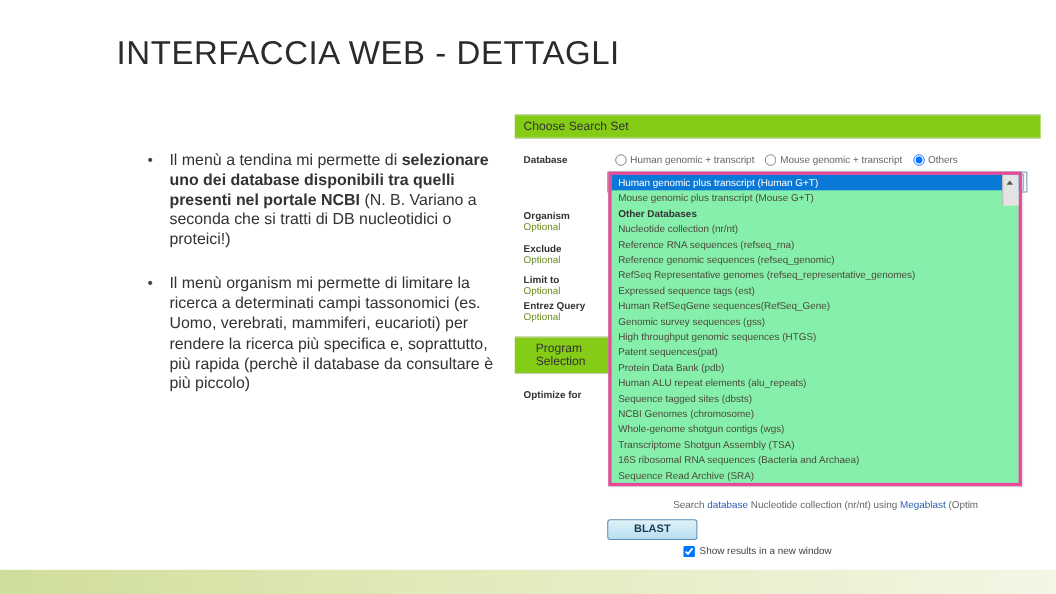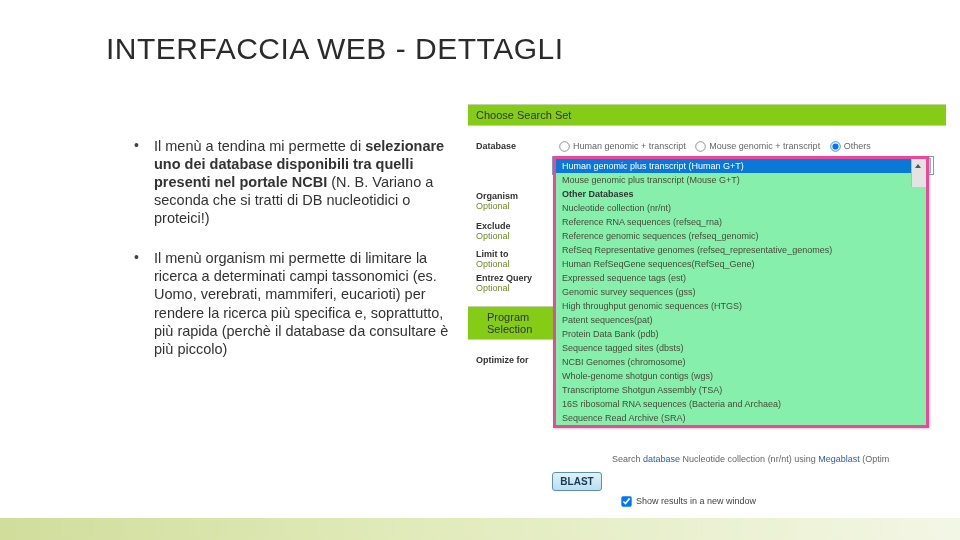--- a/index.html
+++ b/index.html
@@ -128,21 +128,21 @@
     left: 3px; top: 5px;
     border-left: 3px solid transparent;
     border-right: 3px solid transparent;
     border-bottom: 4px solid #555;
   }
   .blast-btn {
     position: absolute;
     left: 552px;
     top: 472px;
     width: 48px;
-    padding: 3px 0;
+    padding: 3px 16px;
     background: linear-gradient(#dff2f8, #b9def0);
     border: 1px solid #5d8fb5;
     border-radius: 3px;
     font-size: 10px;
     font-weight: bold;
     color: #173a55;
     text-align: center;
   }
   .footer-line {
     position: absolute;
@@ -239,26 +239,27 @@
 
 <div class="dropdown">
   <div class="scroll-stub"></div>
 <div class="item selected">Human genomic plus transcript (Human G+T)</div>
     <div class="item child">Mouse genomic plus transcript (Mouse G+T)</div>
     <div class="item group">Other Databases</div>
     <div class="item child">Nucleotide collection (nr/nt)</div>
     <div class="item child">Reference RNA sequences (refseq_rna)</div>
     <div class="item child">Reference genomic sequences (refseq_genomic)</div>
     <div class="item child">RefSeq Representative genomes (refseq_representative_genomes)</div>
+    <div class="item child">Expressed sequence tags (est)</div>
     <div class="item child">Human RefSeqGene sequences(RefSeq_Gene)</div>
-    <div class="item child">Expressed sequence tags (est)</div>
     <div class="item child">Genomic survey sequences (gss)</div>
     <div class="item child">High throughput genomic sequences (HTGS)</div>
     <div class="item child">Patent sequences(pat)</div>
     <div class="item child">Protein Data Bank (pdb)</div>
+    <div class="item child">Human ALU repeat elements (alu_repeats)</div>
     <div class="item child">Sequence tagged sites (dbsts)</div>
     <div class="item child">NCBI Genomes (chromosome)</div>
     <div class="item child">Whole-genome shotgun contigs (wgs)</div>
     <div class="item child">Transcriptome Shotgun Assembly (TSA)</div>
     <div class="item child">16S ribosomal RNA sequences (Bacteria and Archaea)</div>
     <div class="item child">Sequence Read Archive (SRA)</div>
   </div>
 
 <div class="blast-btn">BLAST</div>
 

